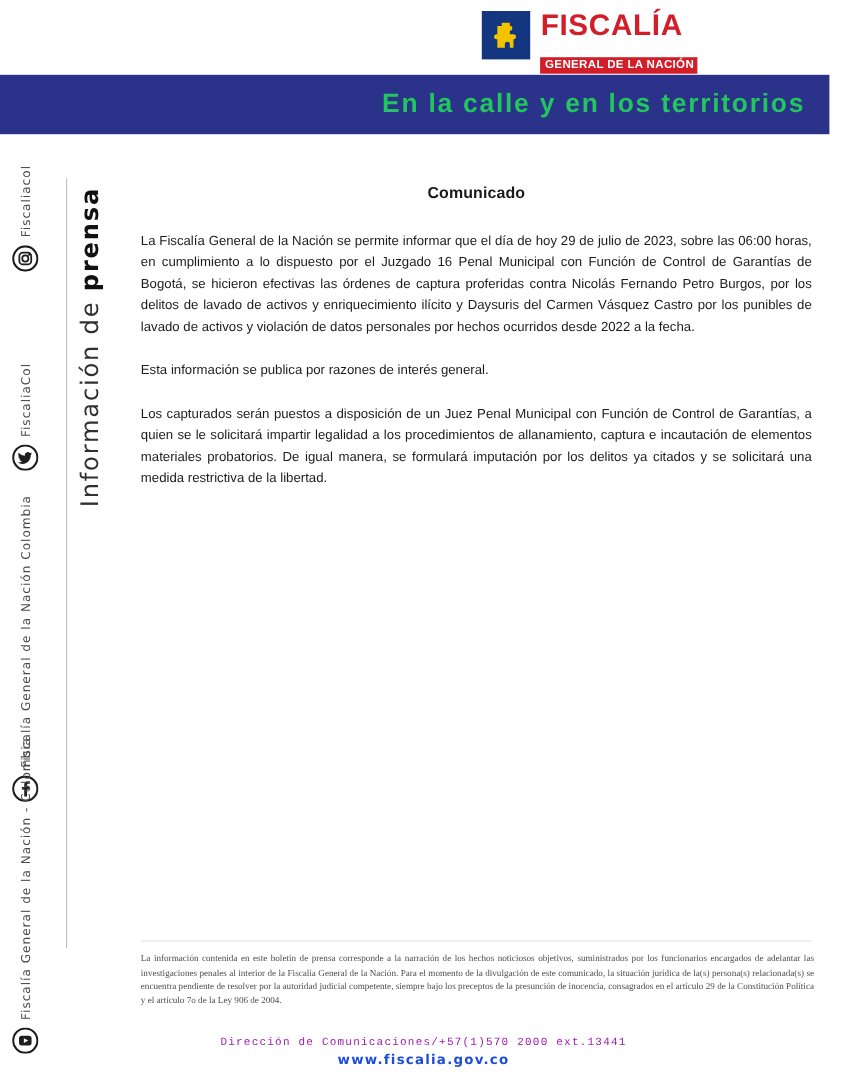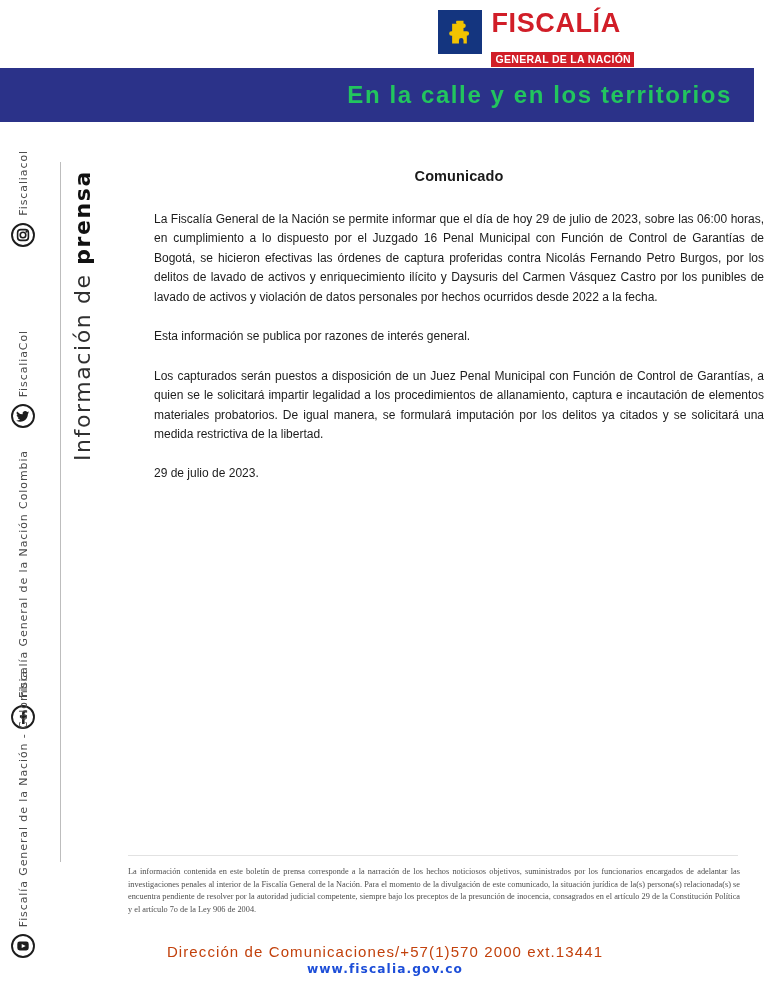--- a/index.html
+++ b/index.html
@@ -99,21 +99,20 @@
     letter-spacing: 1.6px;
     white-space: nowrap;
     font-family: "DejaVu Sans", sans-serif;
   }
   .side-title b { font-weight: bold; color: #111; }
 
   
   .content {
     position: absolute; left: 128px; top: 168px;
     width: 610px;
-    margin-left: 26px;
   }
   .doc-title {
     text-align: center;
     font-size: 14.5px;
     font-weight: bold;
     color: #1a1a1a;
     margin-bottom: 26px;
     letter-spacing: 0.1px;
   }
   .para {
@@ -138,24 +137,24 @@
     line-height: 1.52;
     color: #4d4d4d;
     text-align: justify;
     font-family: "Liberation Serif", serif;
   }
   .contact {
     position: absolute; left: 0; top: 943px;
     width: 770px; text-align: center;
   }
   .contact-line1 {
-    font-size: 15px;
-    color: #c2410c;
+    font-size: 10px;
+    color: #a21caf;
     letter-spacing: 1.1px;
-    font-family: Liberation Sans, sans-serif;
+    font-family: Liberation Mono, monospace;
   }
   .contact-line2 {
     font-size: 12.2px;
     font-weight: bold;
     color: #1d4ed8;
     letter-spacing: 1.1px;
     margin-top: 2px;
     font-family: "DejaVu Sans", sans-serif;
   }
 </style>
@@ -228,21 +227,20 @@
   </div>
 
   <div class="side-divider"></div>
   <div class="side-title"><span>Información de </span><b>prensa</b></div>
 
   <div class="content">
     <div class="doc-title">Comunicado</div>
     <p class="para">La Fiscalía General de la Nación se permite informar que el día de hoy 29 de julio de 2023, sobre las 06:00 horas, en cumplimiento a lo dispuesto por el Juzgado 16 Penal Municipal con Función de Control de Garantías de Bogotá, se hicieron efectivas las órdenes de captura proferidas contra Nicolás Fernando Petro Burgos, por los delitos de lavado de activos y enriquecimiento ilícito y Daysuris del Carmen Vásquez Castro por los punibles de lavado de activos y violación de datos personales por hechos ocurridos desde 2022 a la fecha.</p>
     <p class="para last">Esta información se publica por razones de interés general.</p>
     <p class="para">Los capturados serán puestos a disposición de un Juez Penal Municipal con Función de Control de Garantías, a quien se le solicitará impartir legalidad a los procedimientos de allanamiento, captura e incautación de elementos materiales probatorios. De igual manera, se formulará imputación por los delitos ya citados y se solicitará una medida restrictiva de la libertad.</p>
-    <p class="para last">29 de julio de 2023.</p>
   </div>
 
   <div class="foot-divider"></div>
   <div class="disclaimer">La información contenida en este boletín de prensa corresponde a la narración de los hechos noticiosos objetivos, suministrados por los funcionarios encargados de adelantar las investigaciones penales al interior de la Fiscalía General de la Nación. Para el momento de la divulgación de este comunicado, la situación jurídica de la(s) persona(s) relacionada(s) se encuentra pendiente de resolver por la autoridad judicial competente, siempre bajo los preceptos de la presunción de inocencia, consagrados en el artículo 29 de la Constitución Política y el artículo 7o de la Ley 906 de 2004.</div>
   <div class="contact">
     <div class="contact-line1">Dirección de Comunicaciones/+57(1)570 2000 ext.13441</div>
     <div class="contact-line2">www.fiscalia.gov.co</div>
   </div>
 
 </div>

